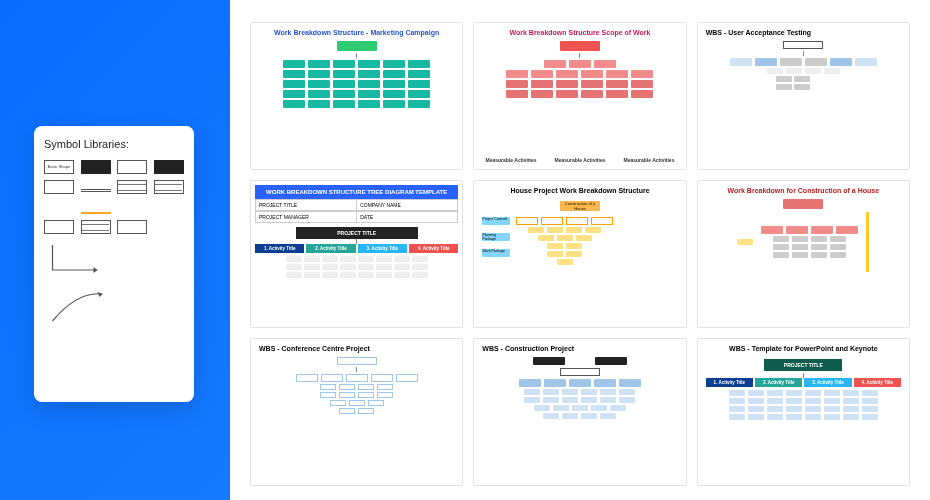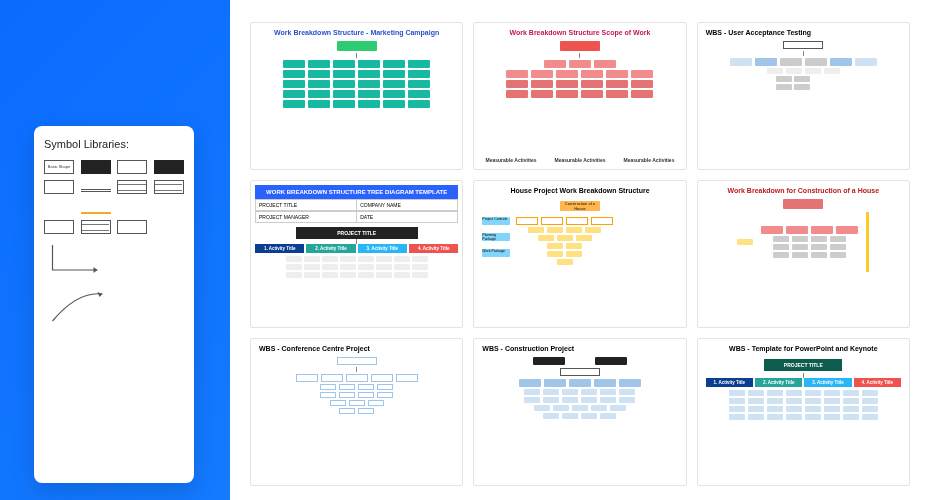--- a/index.html
+++ b/index.html
@@ -6,21 +6,21 @@
   body {
     width: 930px; height: 500px;
     background: linear-gradient(135deg, #0a6cff 0%, #1e88ff 100%);
     font-family: -apple-system, BlinkMacSystemFont, "Segoe UI", Arial, sans-serif;
     position: relative; overflow: hidden;
   }
 
   
   .symbol-panel {
     position: absolute; left: 34px; top: 126px;
-    width: 160px; height: 357px;
+    width: 160px; height: 276px;
     background: #fff; border-radius: 8px;
     box-shadow: 0 8px 24px rgba(0,0,0,.15);
     padding: 12px 10px;
   }
   .symbol-panel h4 { font-size: 11px; font-weight: 500; color: #222; margin-bottom: 10px; }
   .sym-grid { display: grid; grid-template-columns: repeat(4, 1fr); gap: 6px 6px; }
   .sym {
     width: 30px; height: 14px; border: 1px solid #555; background:#fff;
     font-size: 4px; color:#333; display:flex; align-items:center; justify-content:center;
     line-height:1;

